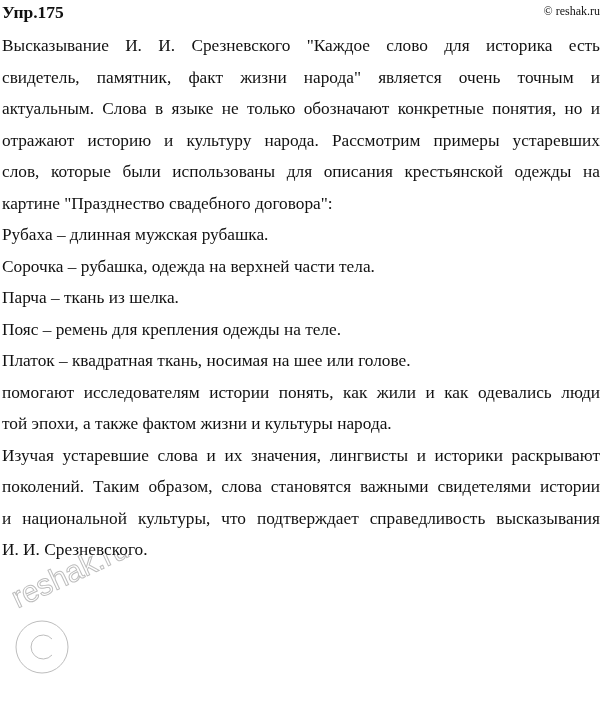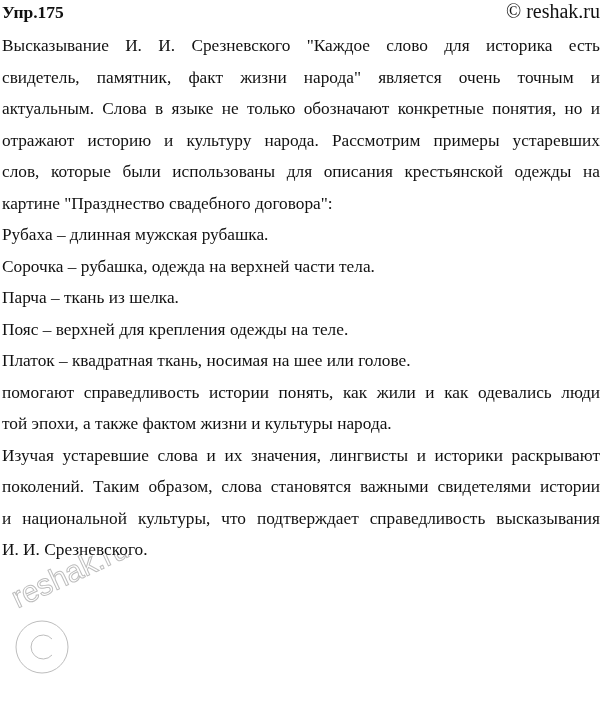--- a/index.html
+++ b/index.html
@@ -27,21 +27,21 @@
       left: 2px;
       top: 2px;
       font-weight: bold;
       font-size: 17.5px;
       line-height: 20px;
     }
     .copyright {
       position: absolute;
       right: 3px;
       top: 0px;
-      font-size: 20px;
+      font-size: 12px;
       line-height: 22px;
     }
     .content {
       position: absolute;
       left: 2px;
       top: 30px;
       width: 598px;
     }
     .line {
       font-size: 17.3px;
@@ -81,26 +81,26 @@
     <div class="line justify">актуальным. Слова в языке не только обозначают конкретные понятия, но и</div>
     <div class="line justify">отражают историю и культуру народа. Рассмотрим примеры устаревших</div>
     <div class="line justify">слов, которые были использованы для описания крестьянской одежды на</div>
     <div class="line left">картине "Празднество свадебного договора":</div>
   </div>
 
   <div>
     <div class="line left">Рубаха – длинная мужская рубашка.</div>
     <div class="line left">Сорочка – рубашка, одежда на верхней части тела.</div>
     <div class="line left">Парча – ткань из шелка.</div>
-    <div class="line left">Пояс – верхней для крепления одежды на теле.</div>
+    <div class="line left">Пояс – ремень для крепления одежды на теле.</div>
     <div class="line left">Платок – квадратная ткань, носимая на шее или голове.</div>
   </div>
 
   <div>
-    <div class="line justify">помогают справедливость истории понять, как жили и как одевались люди</div>
+    <div class="line justify">помогают исследователям истории понять, как жили и как одевались люди</div>
     <div class="line left">той эпохи, а также фактом жизни и культуры народа.</div>
   </div>
 
   <div>
     <div class="line justify">Изучая устаревшие слова и их значения, лингвисты и историки раскрывают</div>
     <div class="line justify">поколений. Таким образом, слова становятся важными свидетелями истории</div>
     <div class="line justify">и национальной культуры, что подтверждает справедливость высказывания</div>
     <div class="line left">И. И. Срезневского.</div>
   </div>
 </div>

